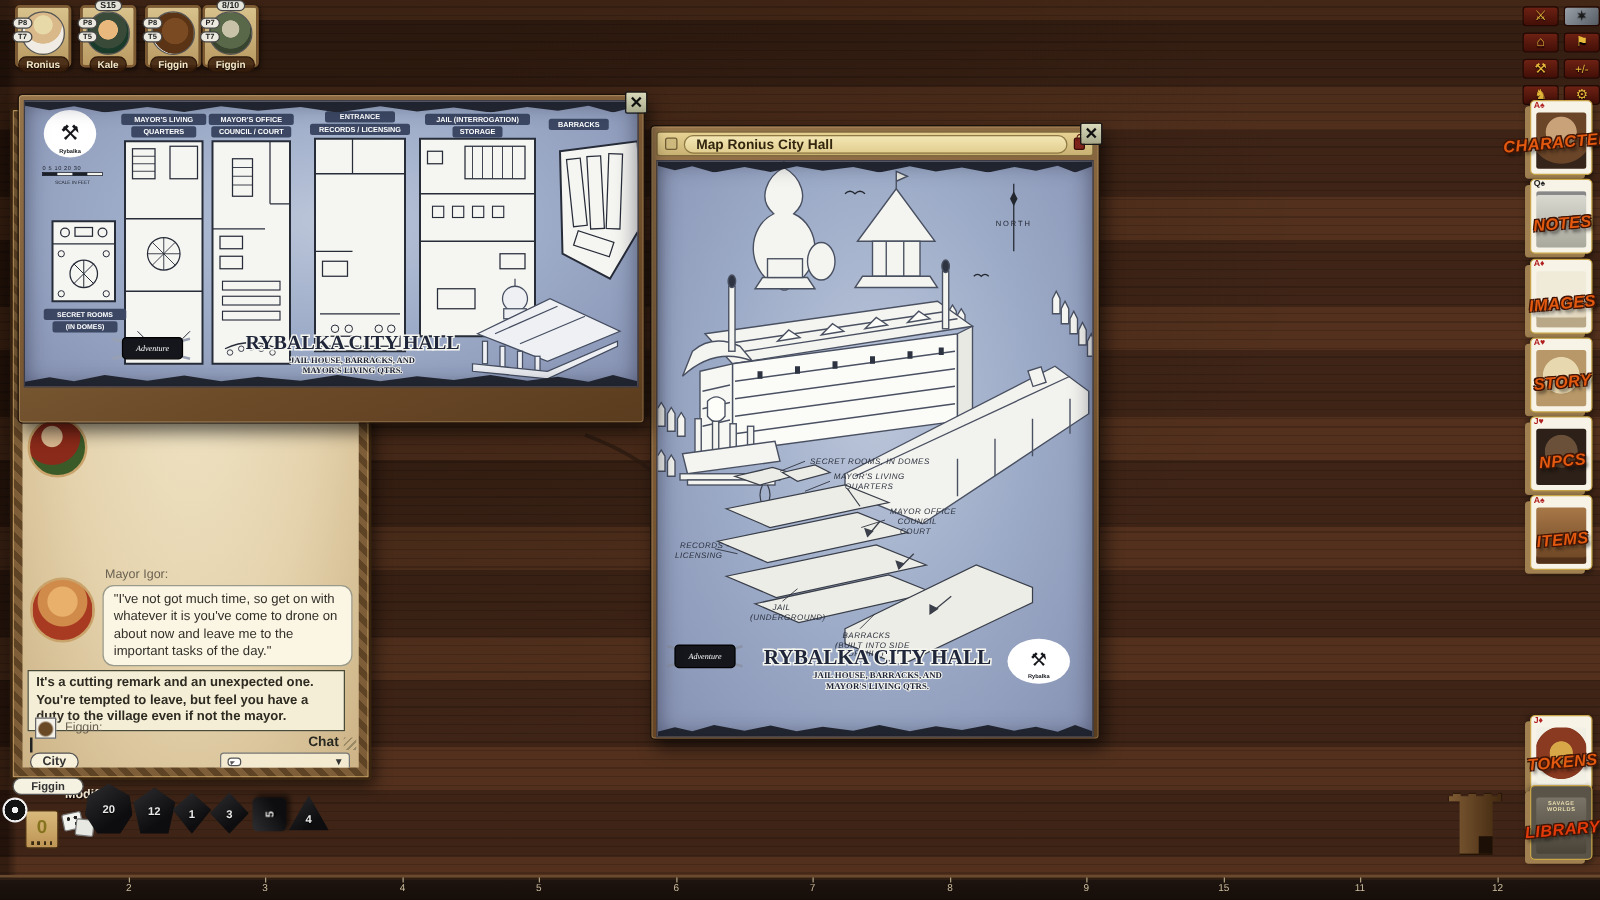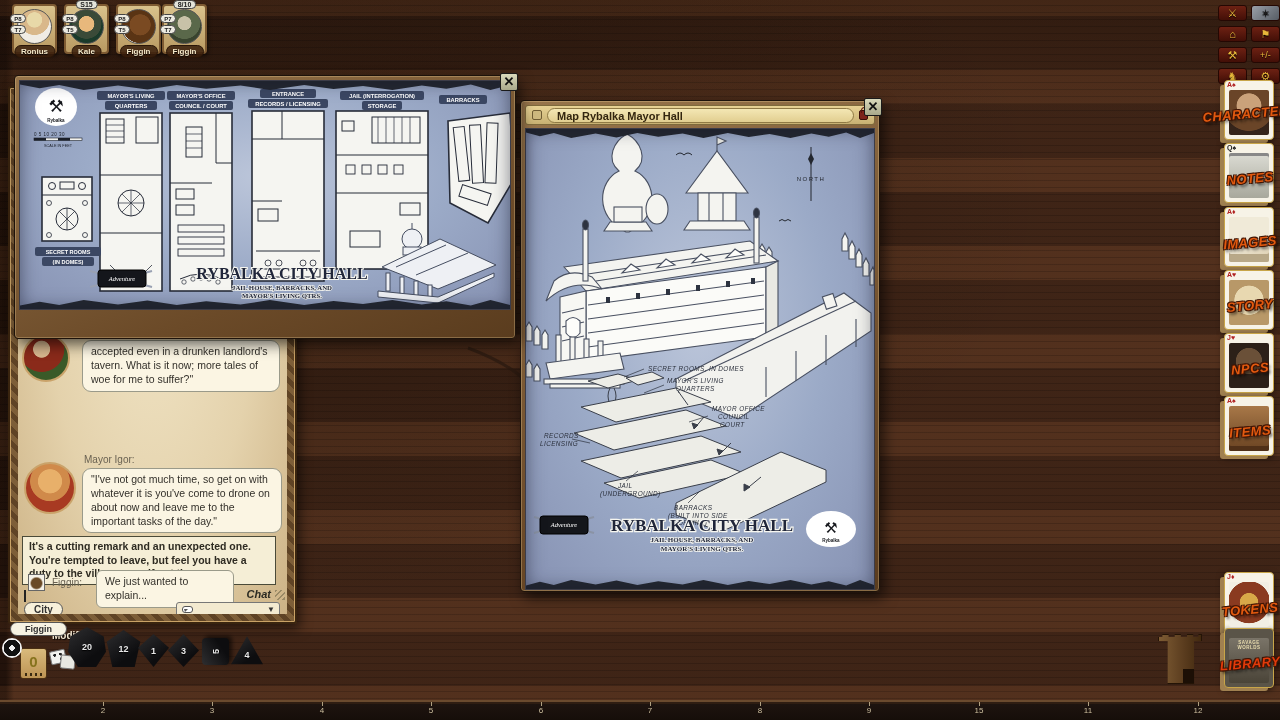--- a/index.html
+++ b/index.html
@@ -244,50 +244,48 @@
     <div class="face" style="background:#5a5448;"></div>
     <div class="art a-library"></div>
     <div class="cover-txt">SAVAGE WORLDS</div>
     <div class="card-label" style="top:28px;color:#e23a0a;">LIBRARY</div>
   </div>
 </div>
 
 <div class="chat-window">
   <div class="chat-paper">
     <div class="cavatar av1" style="left:4px;top:238px;width:48px;height:48px;"></div>
-    <div class="bubble" style="left:64px;top:244px;width:198px;">accepted even in a drunken landlord's tavern. What is it now; more tales of woe for me to suffer?"</div>
 
 
     <div class="speaker" style="left:66px;top:358px;">Mayor Igor:</div>
     <div class="cavatar av2" style="left:6px;top:366px;width:52px;height:52px;"></div>
     <div class="bubble" style="left:64px;top:372px;width:200px;">"I've not got much time, so get on with whatever it is you've come to drone on about now and leave me to the important tasks of the day."</div>
 
     <div class="narr" style="left:4px;top:440px;width:254px;">It's a cutting remark and an unexpected one. You're tempted to leave, but feel you have a duty to the village even if not the mayor.</div>
 
     <div class="mini-av" style="left:10px;top:478px;"></div>
     <div class="speaker" style="left:34px;top:481px;">Figgin:</div>
-    <div class="bubble" style="left:78px;top:474px;width:138px;border-radius:6px;">We just wanted to explain...</div>
 
     <div class="caret-bar" style="left:6px;top:494px;"></div>
-    <div class="chat-label" style="right:16px;top:492px;font-style:italic;">Chat</div>
+    <div class="chat-label" style="right:16px;top:492px;">Chat</div>
     <div class="grip" style="right:2px;top:494px;"></div>
 
     <div class="mood-btn" style="left:6px;top:506px;">City</div>
     <div class="chat-drop" style="left:158px;top:506px;">
       <span class="bub"></span>
       <span class="caret">▼</span>
     </div>
   </div>
 </div>
 
 <div class="fg-window" style="left:520px;top:100px;width:360px;height:492px;z-index:10;">
   <div class="close-btn">✕</div>
   <div class="titlebar">
     <div class="tb-square"></div>
-    <div class="title-pill">Map Rybalka Mayor Hall</div>
+    <div class="title-pill">Map Ronius City Hall</div>
     <div class="lock"></div>
   </div>
   <div class="map-content" style="height:462px;">
     <div class="torn t"></div>
     <div class="torn b"></div>
     <div class="map-inkvign"></div>
     <svg width="348" height="460" viewBox="0 0 348 460">
       <g stroke="#495061" stroke-width="1.1" fill="#f4f4f0">
 
         <g stroke="#23272f" fill="none" stroke-width="1">

